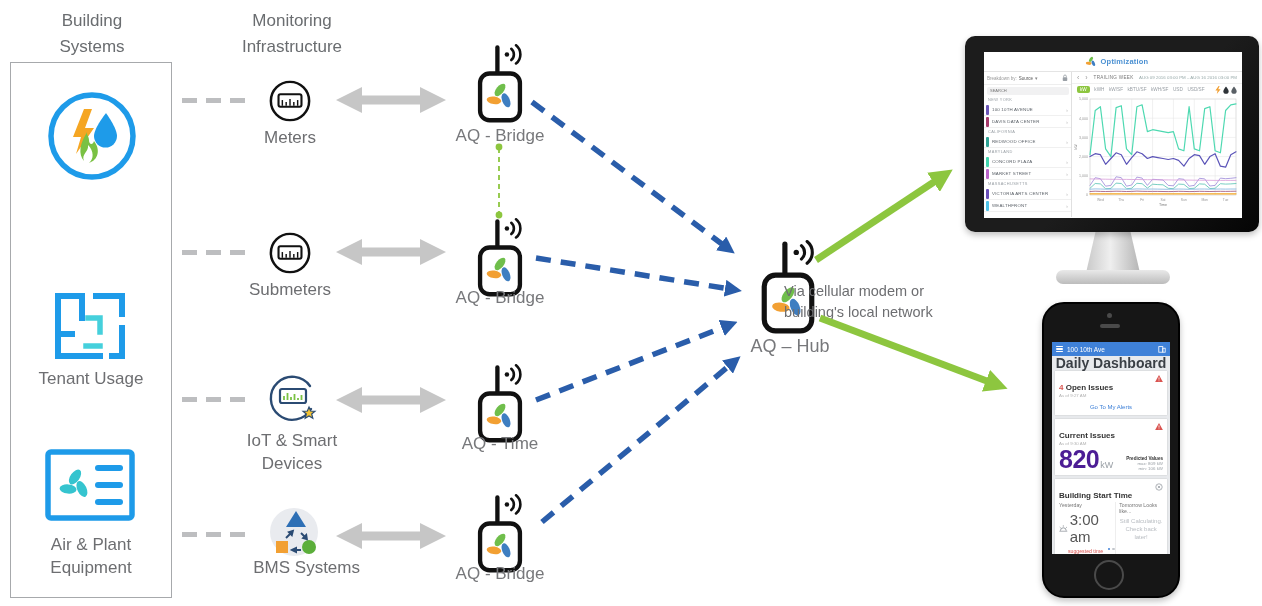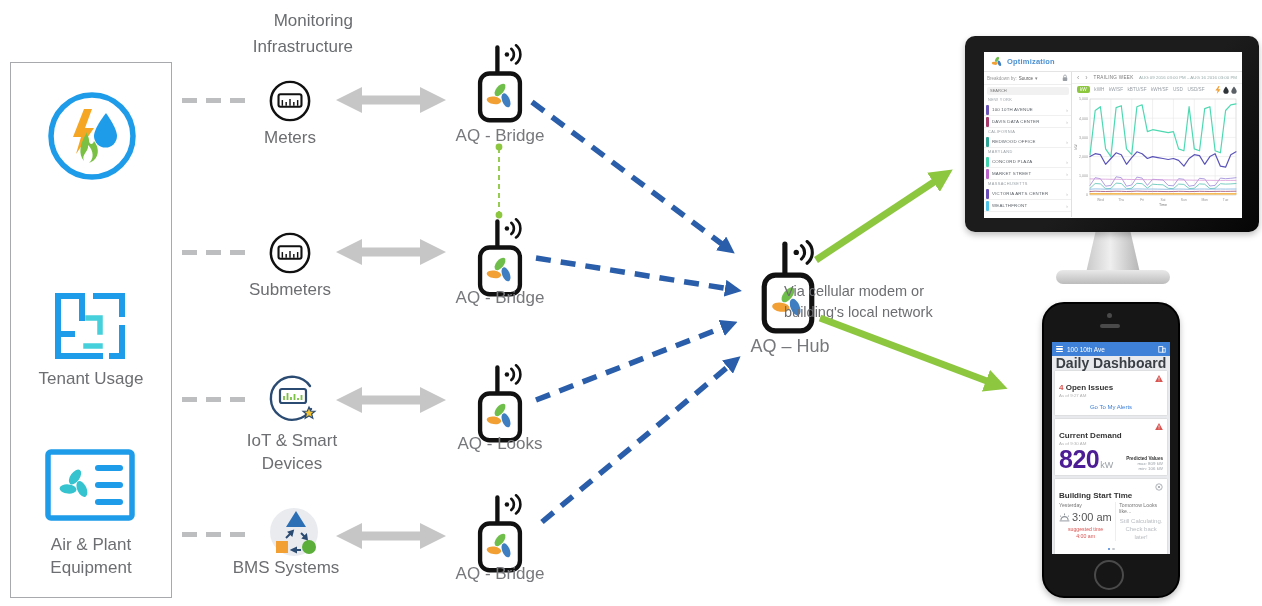--- a/index.html
+++ b/index.html
@@ -11,21 +11,21 @@
   .bs-box{left:10px;top:62px;width:162px;height:536px;border:1.5px solid #A7A9AC;background:#fff;}
   .iconlabel{font-size:17px;line-height:1.35;text-align:center;color:#6D6E71;}
   .devlabel{font-size:17px;text-align:center;color:#77787B;}
   .dash-row{height:4.5px;width:68px;background:repeating-linear-gradient(90deg,#BDBEC0 0 15px,transparent 15px 24px);}
   .device-slot svg{display:block;}
   
   .mon-bezel{left:965px;top:36px;width:294px;height:196px;background:linear-gradient(135deg,#1c1c1c 55%,#050505);border-radius:10px;z-index:2;box-shadow:0 3px 6px rgba(0,0,0,.25);}
   .mon-screen{left:984px;top:52px;width:258px;height:166px;background:#fff;z-index:3;overflow:hidden;font-family:"Liberation Sans",sans-serif;}
   .mon-neck{left:1086px;top:231px;width:54px;height:42px;background:linear-gradient(90deg,#c9c9c9,#efefef 45%,#b5b5b5);clip-path:polygon(18% 0,82% 0,100% 100%,0 100%);z-index:1;}
   .mon-base{left:1056px;top:270px;width:114px;height:14px;border-radius:8px;background:linear-gradient(#e9e9e9,#bcbcbc);z-index:1;}
-  .mon-top{height:20px;border-bottom:1px solid #e4e4e4;display:flex;align-items:center;padding-left:7px;gap:4px;}
+  .mon-top{height:20px;border-bottom:1px solid #e4e4e4;display:flex;align-items:center;padding-left:7px;gap:4px;justify-content:center;}
   .mon-top .brand{font-size:7.5px;color:#4A90D2;font-weight:bold;letter-spacing:.2px;}
   .mon-body{display:flex;height:145px;}
   .mon-side{width:88px;border-right:1px solid #e0e0e0;}
   .bd-row{height:13px;display:flex;align-items:center;padding:0 3px;gap:2px;border-bottom:1px solid #eee;}
   .bd-label{font-size:4.5px;color:#999;}
   .bd-value{font-size:4.5px;color:#555;}
   .bd-caret{font-size:5px;color:#888;}
   .srch{display:block;width:82px;height:8px;margin:1.5px 3px;border:none;background:#f1f1f2;border-radius:2px;font-size:4px;padding:0 3px;color:#777;font-family:"Liberation Sans",sans-serif;}
   .grp-head{height:8px;line-height:8px;font-size:3.9px;letter-spacing:.4px;color:#9aa0a6;padding-left:4px;}
   .side-item{height:12px;display:flex;align-items:center;border-bottom:1px solid #f0f0f0;cursor:pointer;}
@@ -60,33 +60,34 @@
   .demand-row{display:flex;align-items:flex-end;margin-top:1px;}
   .demand-val{font-size:25px;line-height:24px;color:#4c1d95;font-weight:bold;letter-spacing:-.5px;}
   .demand-unit{font-size:9px;color:#9aa0a6;margin:0 0 1px 1px;}
   .pred{margin-left:auto;text-align:right;}
   .pred-t{font-size:4.6px;font-weight:bold;color:#333;}
   .pred-v{font-size:4.4px;color:#9aa0a6;}
   .bst-cols{display:flex;margin-top:2px;}
   .bst-left{width:54%;padding-right:3px;}
   .bst-right{width:46%;border-left:1px solid #eee;padding-left:3px;}
   .bst-sub{font-size:5.2px;color:#777;}
-  .bst-time{font-size:11px;color:#555;display:flex;align-items:center;gap:2px;margin:3px 0;}
+  .bst-time{font-size:15px;color:#555;display:flex;align-items:center;gap:2px;margin:3px 0;}
   .bst-sugg{font-size:5.2px;color:#D9534F;text-align:center;line-height:1.4;}
   .bst-calc{font-size:6px;color:#b9bdc2;text-align:center;line-height:1.35;margin-top:3px;}
   .dots{position:absolute;left:0;right:0;bottom:1px;text-align:center;}
   .dots i{display:inline-block;width:2.5px;height:2.5px;border-radius:50%;margin:0 1px;}
   .hub-caption{font-size:14.5px;line-height:1.45;color:#6D6E71;}
 </style>
 </head>
 <body>
 
 <div class="canvas">
 
-  <div class="abs colhead" style="left:231px;top:8px;width:122px;text-align:right;">Monitoring Infrastructure</div>
+  <div class="abs colhead" style="left:46px;top:8px;width:92px;">Building Systems</div>
+  <div class="abs colhead" style="left:231px;top:8px;width:122px;">Monitoring Infrastructure</div>
 
   <div class="abs bs-box"></div>
 
   <svg class="abs" style="left:46px;top:90px;" width="92" height="92" viewBox="0 0 92 92">
     <circle cx="46" cy="46" r="41" fill="#fff" stroke="#1E9BE9" stroke-width="5.5"></circle>
     <polygon points="38,19 27,47 35,47 30,64 48,38 39,38 46,19" fill="#F5A623"></polygon>
     <path d="M60,23 C60,23 71,38 71,46 a11.5,11.5 0 1 1 -23,0 C48,38 60,23 60,23 Z" fill="#1E9BE9"></path>
     <path d="M40,44 C34,54 32,64 38,71 C35,64 43,62 42,55 C48,61 48,69 43,73 C52,70 55,60 48,51 C47,55 43,55 43,50 C43,47 41,45 40,42 Z" fill="#7AC143"></path>
   </svg>
 
@@ -177,21 +178,21 @@
     <circle cx="42" cy="42" r="7" fill="#5BAE3A"></circle>
     <g stroke="#2B4B73" stroke-width="2" fill="#2B4B73">
       <line x1="19" y1="33" x2="24" y2="28"></line>
         <polygon points="25.8,26 22,27.2 24.8,30"></polygon>
       <line x1="34" y1="28" x2="38" y2="32"></line>
         <polygon points="39.8,34 39.2,30 36.2,33"></polygon>
       <line x1="34" y1="45" x2="28" y2="45"></line>
         <polygon points="25,45 29,43 29,47"></polygon>
     </g>
   </svg>
-  <div class="abs iconlabel" style="left:226px;top:557px;width:120px;">BMS Systems</div>
+  <div class="abs iconlabel" style="left:240px;top:557px;width:120px;text-align:right;">BMS Systems</div>
 
   <span class="abs arrow-slot" style="left:336px;top:87px;"><svg width="110" height="26" viewBox="0 0 110 26">
         <polygon points="0,13 26,0 26,8.5 84,8.5 84,0 110,13 84,26 84,17.5 26,17.5 26,26" fill="#C6C6C6"></polygon>
       </svg></span>
   <span class="abs arrow-slot" style="left:336px;top:239px;"><svg width="110" height="26" viewBox="0 0 110 26">
         <polygon points="0,13 26,0 26,8.5 84,8.5 84,0 110,13 84,26 84,17.5 26,17.5 26,26" fill="#C6C6C6"></polygon>
       </svg></span>
   <span class="abs arrow-slot" style="left:336px;top:387px;"><svg width="110" height="26" viewBox="0 0 110 26">
         <polygon points="0,13 26,0 26,8.5 84,8.5 84,0 110,13 84,26 84,17.5 26,17.5 26,26" fill="#C6C6C6"></polygon>
       </svg></span>
@@ -256,21 +257,21 @@
           </g>
 <g transform="rotate(30)">
             <ellipse cx="8" cy="0" rx="8.5" ry="4.4" transform="rotate(38 8 0)" fill="#3E7EC1"></ellipse>
           </g>
 <g transform="rotate(150)">
             <ellipse cx="8" cy="0" rx="8.5" ry="4.4" transform="rotate(38 8 0)" fill="#F2A033"></ellipse>
           </g>
 </g>
       </svg>
     </span>
-  <div class="abs devlabel" style="left:440px;top:434px;width:120px;">AQ - Looks</div>
+  <div class="abs devlabel" style="left:440px;top:434px;width:120px;">AQ - Time</div>
 
   <span class="abs device-slot" style="left:474px;top:494px;">
       <svg width="52" height="83.2" viewBox="0 0 60 96">
 <line x1="27" y1="4" x2="27" y2="36" stroke="#111" stroke-width="5" stroke-linecap="round"></line>
 <circle cx="38" cy="12" r="2.6" fill="#111"></circle>
 <path d="M43,5.5 a8.5,8.5 0 0 1 0,13" stroke="#111" stroke-width="3" fill="none" stroke-linecap="round"></path>
 <path d="M48.5,1.5 a13.5,13.5 0 0 1 0,21" stroke="#111" stroke-width="3" fill="none" stroke-linecap="round"></path>
 <rect x="7" y="34" width="46" height="54" rx="11" fill="#fff" stroke="#111" stroke-width="5"></rect>
 <g transform="translate(30,61)">
 <g transform="rotate(-90)">
@@ -503,21 +504,21 @@
       <div class="asof">As of 9:27 AM</div>
       <svg class="warn" width="8" height="7" viewBox="0 0 10 9">
           <polygon points="5,0 10,9 0,9" fill="#D9534F"></polygon>
           <rect x="4.5" y="3" width="1" height="3" fill="#fff"></rect>
           <rect x="4.5" y="7" width="1" height="1" fill="#fff"></rect>
         </svg>
       <span class="alert-link">Go To My Alerts</span>
     </div>
 
     <div class="card" style="height:56px;">
-      <div class="card-title">Current Demand</div>
+      <div class="card-title">Current Issues</div>
       <div class="asof">As of 9:30 AM</div>
       <svg class="warn" width="8" height="7" viewBox="0 0 10 9">
           <polygon points="5,0 10,9 0,9" fill="#D9534F"></polygon>
           <rect x="4.5" y="3" width="1" height="3" fill="#fff"></rect>
           <rect x="4.5" y="7" width="1" height="1" fill="#fff"></rect>
         </svg>
       <div class="demand-row">
         <span class="demand-val">820</span>
         <span class="demand-unit">kW</span>
         <span class="pred">

